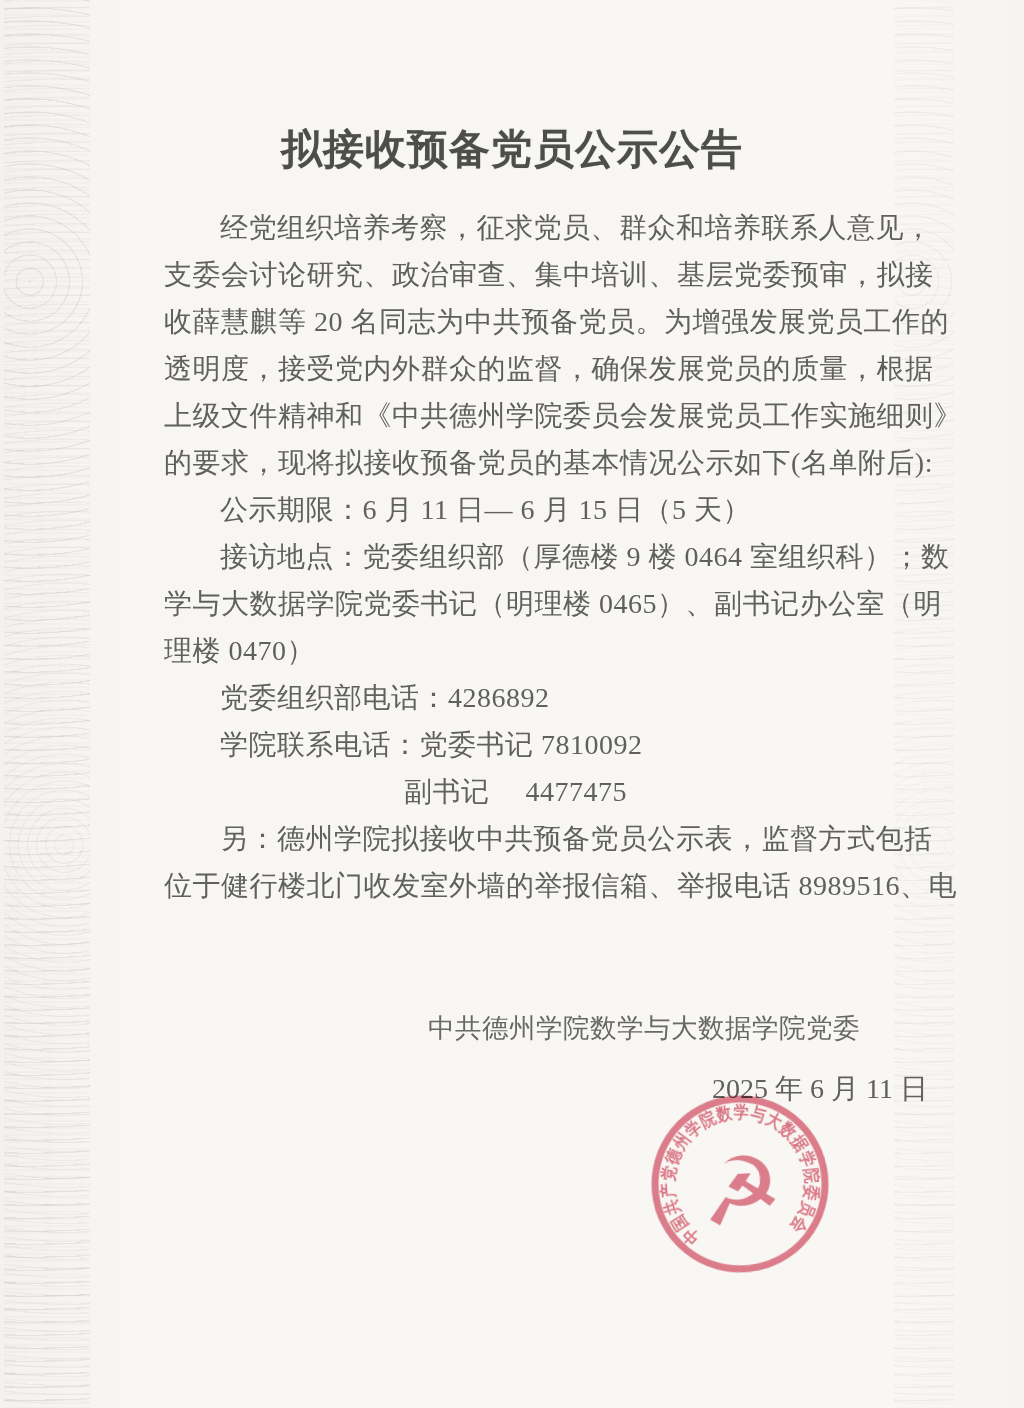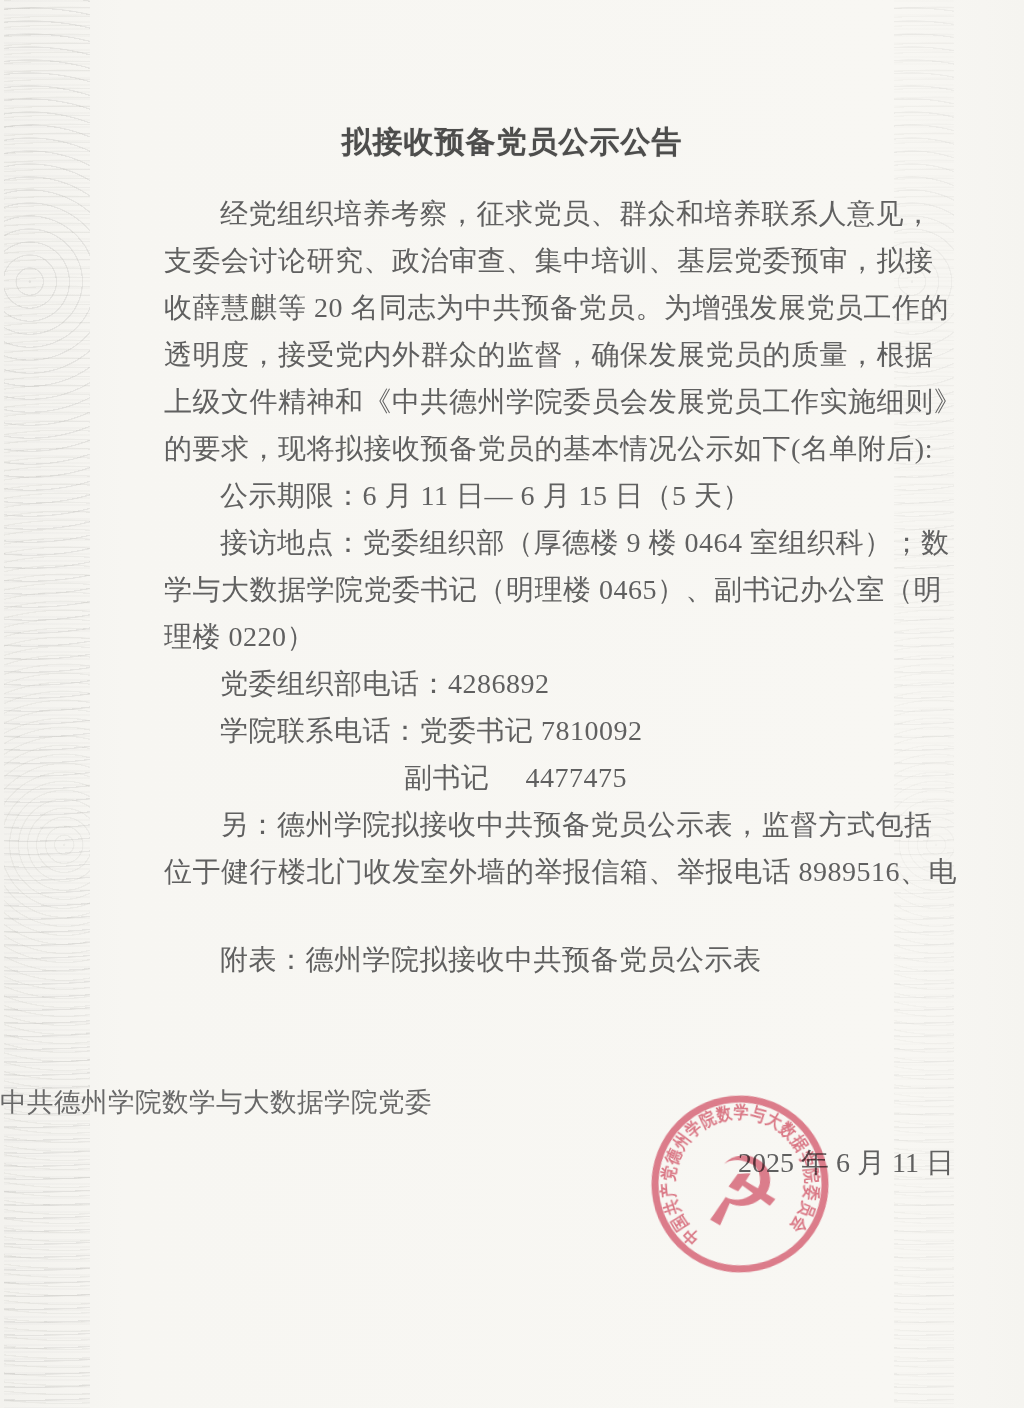--- a/index.html
+++ b/index.html
@@ -22,52 +22,52 @@
     opacity:.8;
     pointer-events:none;
   }
   .noise-left{left:4px;}
   .noise-right{right:70px;width:60px;opacity:.45;}
   .title{
     margin:122px 0 0 0;
     text-align:center;
     font-family:"Liberation Sans","DejaVu Sans",sans-serif;
     font-weight:bold;
-    font-size:30px;
+    font-size:41px;
     letter-spacing:1px;
     color:#4d4d4c;
     text-shadow:0 0 1px rgba(80,80,80,.35);
   }
   .body{
     margin-top:27px;
     padding-left:142px;
     width:740px;
     font-size:28px;
     line-height:47px;
     letter-spacing:.5px;
   }
   .line{white-space:nowrap;margin-left:22px;}
   .indent{padding-left:56px;}
   .deep-indent{padding-left:240px;}
   .attach{margin-top:41px;}
   .sign-line{
     margin-top:96px;
     font-size:26.5px;
     line-height:47px;
-    text-align:left;
+    text-align:right;
     padding-right:164px;
     letter-spacing:.5px;
     color:#686868;
   }
   .date-line{
     margin-top:13px;
     font-size:28px;
     line-height:47px;
     text-align:right;
-    padding-right:70px;
+    padding-right:96px;
     color:#5f5f5f;
   }
   .stamp{
     position:absolute;
     left:648px;top:1092px;
     width:184px;height:184px;
     mix-blend-mode:multiply;
     opacity:.88;
     transform:rotate(-6deg);
     filter:blur(.3px);
@@ -98,27 +98,26 @@
   <div class="body">
     <div class="line indent">经党组织培养考察，征求党员、群众和培养联系人意见，</div>
     <div class="line">支委会讨论研究、政治审查、集中培训、基层党委预审，拟接</div>
     <div class="line">收薛慧麒等 20 名同志为中共预备党员。为增强发展党员工作的</div>
     <div class="line">透明度，接受党内外群众的监督，确保发展党员的质量，根据</div>
     <div class="line">上级文件精神和《中共德州学院委员会发展党员工作实施细则》</div>
     <div class="line">的要求，现将拟接收预备党员的基本情况公示如下(名单附后):</div>
     <div class="line indent">公示期限：6 月 11 日— 6 月 15 日（5 天）</div>
     <div class="line indent">接访地点：党委组织部（厚德楼 9 楼 0464 室组织科）；数</div>
     <div class="line">学与大数据学院党委书记（明理楼 0465）、副书记办公室（明</div>
-    <div class="line">理楼 0220）</div>
+    <div class="line">理楼 0470）</div>
     <div class="line indent">党委组织部电话：4286892</div>
     <div class="line indent">学院联系电话：党委书记 7810092</div>
     <div class="line deep-indent">副书记　 4477475</div>
     <div class="line indent">另：德州学院拟接收中共预备党员公示表，监督方式包括</div>
     <div class="line">位于健行楼北门收发室外墙的举报信箱、举报电话 8989516、电</div>
-    <div class="line indent attach">附表：德州学院拟接收中共预备党员公示表</div>
   </div>
 
   <div class="sign-line">中共德州学院数学与大数据学院党委</div>
   <div class="date-line">2025 年 6 月 11 日</div>
 
   <div class="stamp">
     <svg viewBox="0 0 184 184" xmlns="http://www.w3.org/2000/svg">
       <defs>
         <path id="sealTextArc" d="M 47 140.2 A 66 66 0 1 1 137 140.2" fill="none"></path>
       </defs>

